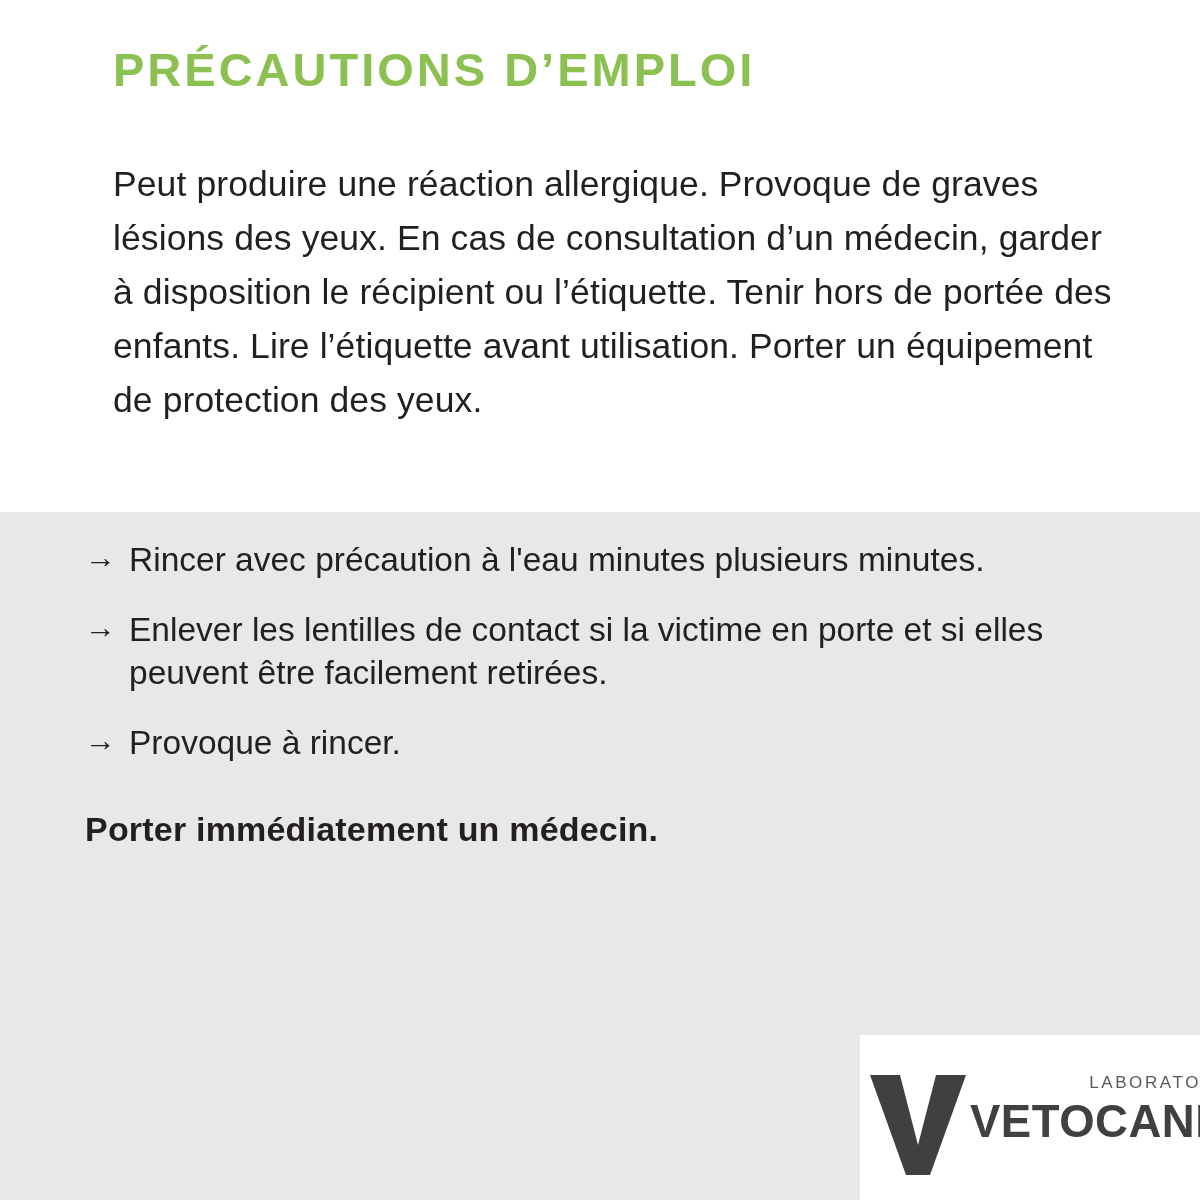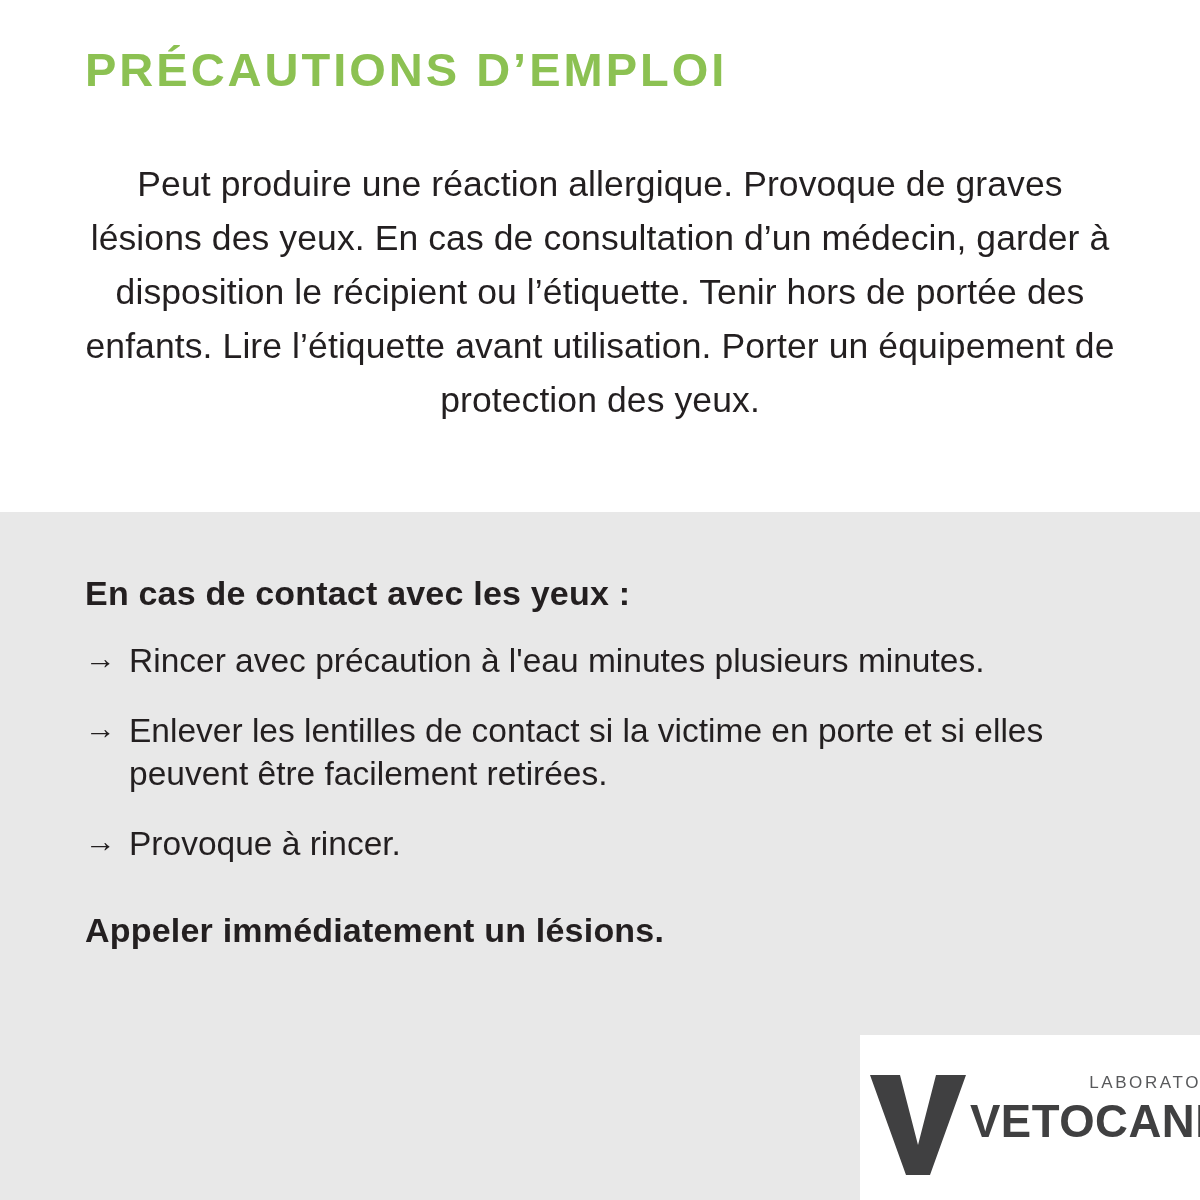--- a/index.html
+++ b/index.html
@@ -22,41 +22,40 @@
 
   
   .top-section {
     position: absolute;
     left: 0;
     top: 0;
     width: 1200px;
     height: 512px;
     background: #ffffff;
     box-sizing: border-box;
-    padding: 30px 85px 0 85px;
+    padding: 30px 85px 0 113px;
   }
   .title {
     font-size: 47px;
     font-weight: bold;
     letter-spacing: 3px;
     color: #8cc152;
     line-height: 1.1;
     margin: 0;
     padding-top: 14px;
     white-space: nowrap;
   }
   .intro {
     margin: 0;
     padding-top: 62px;
     font-size: 35.5px;
     line-height: 1.52;
     color: #231f20;
     letter-spacing: 0.1px;
     max-width: 1030px;
-    text-align: center;
   }
 
   
   .bottom-section {
     position: absolute;
     left: 0;
     top: 512px;
     width: 1200px;
     height: 688px;
     background: #e8e8e8;
@@ -153,38 +152,37 @@
 <body>
 
 <div class="page">
 
   <section class="top-section">
     <h1 class="title">PRÉCAUTIONS D’EMPLOI</h1>
     <p class="intro">Peut produire une réaction allergique. Provoque de graves lésions des yeux. En cas de consultation d’un médecin, garder à disposition le récipient ou l’étiquette. Tenir hors de portée des enfants. Lire l’étiquette avant utilisation. Porter un équipement de protection des yeux.</p>
   </section>
 
   <section class="bottom-section">
-    <h2 class="subtitle">En cas de contact avec les yeux :</h2>
 
     <ul class="bullets">
       <li class="bullet">
         <span class="arrow">→</span>
         <span class="btext">Rincer avec précaution à l'eau minutes plusieurs minutes.</span>
       </li>
       <li class="bullet">
         <span class="arrow">→</span>
         <span class="btext">Enlever les lentilles de contact si la victime en porte et si elles peuvent être facilement retirées.</span>
       </li>
       <li class="bullet">
         <span class="arrow">→</span>
         <span class="btext">Provoque à rincer.</span>
       </li>
     </ul>
 
-    <p class="closing">Appeler immédiatement un lésions.</p>
+    <p class="closing">Porter immédiatement un médecin.</p>
   </section>
 
   <div class="logo-block">
     <div class="logo-v">
       <svg width="96" height="108" viewBox="0 0 96 108" xmlns="http://www.w3.org/2000/svg">
         <polygon points="0,4 30,4 48,74 66,4 96,4 60,104 36,104" fill="#404041"></polygon>
         <polygon points="36,12 60,12 48,58" fill="#ffffff"></polygon>
       </svg>
     </div>
     <div class="logo-text">

